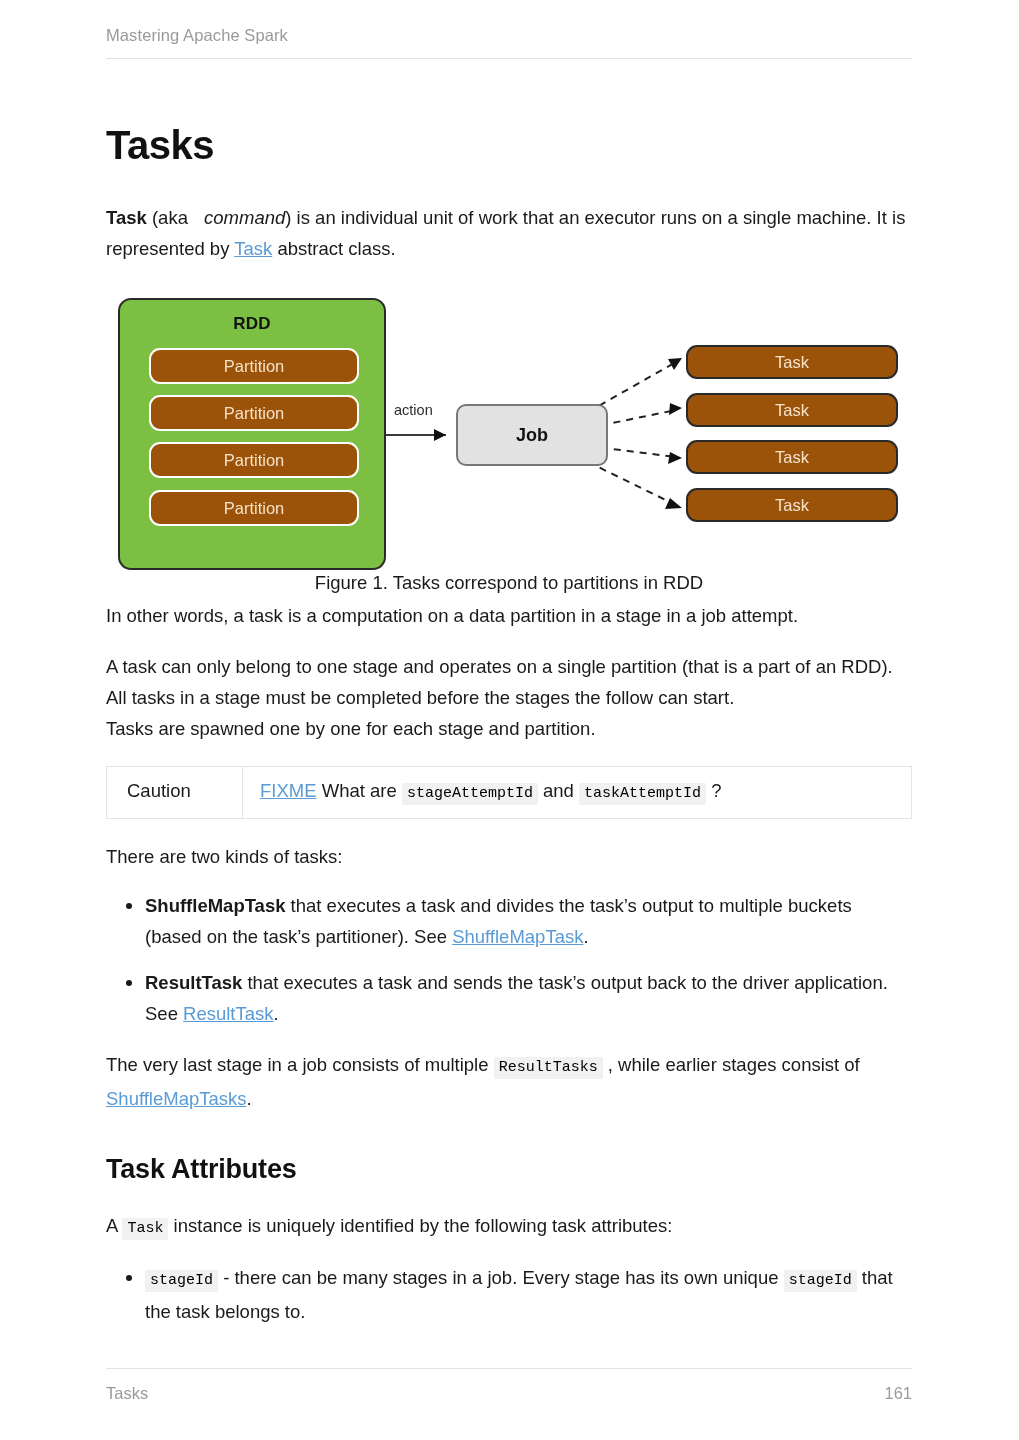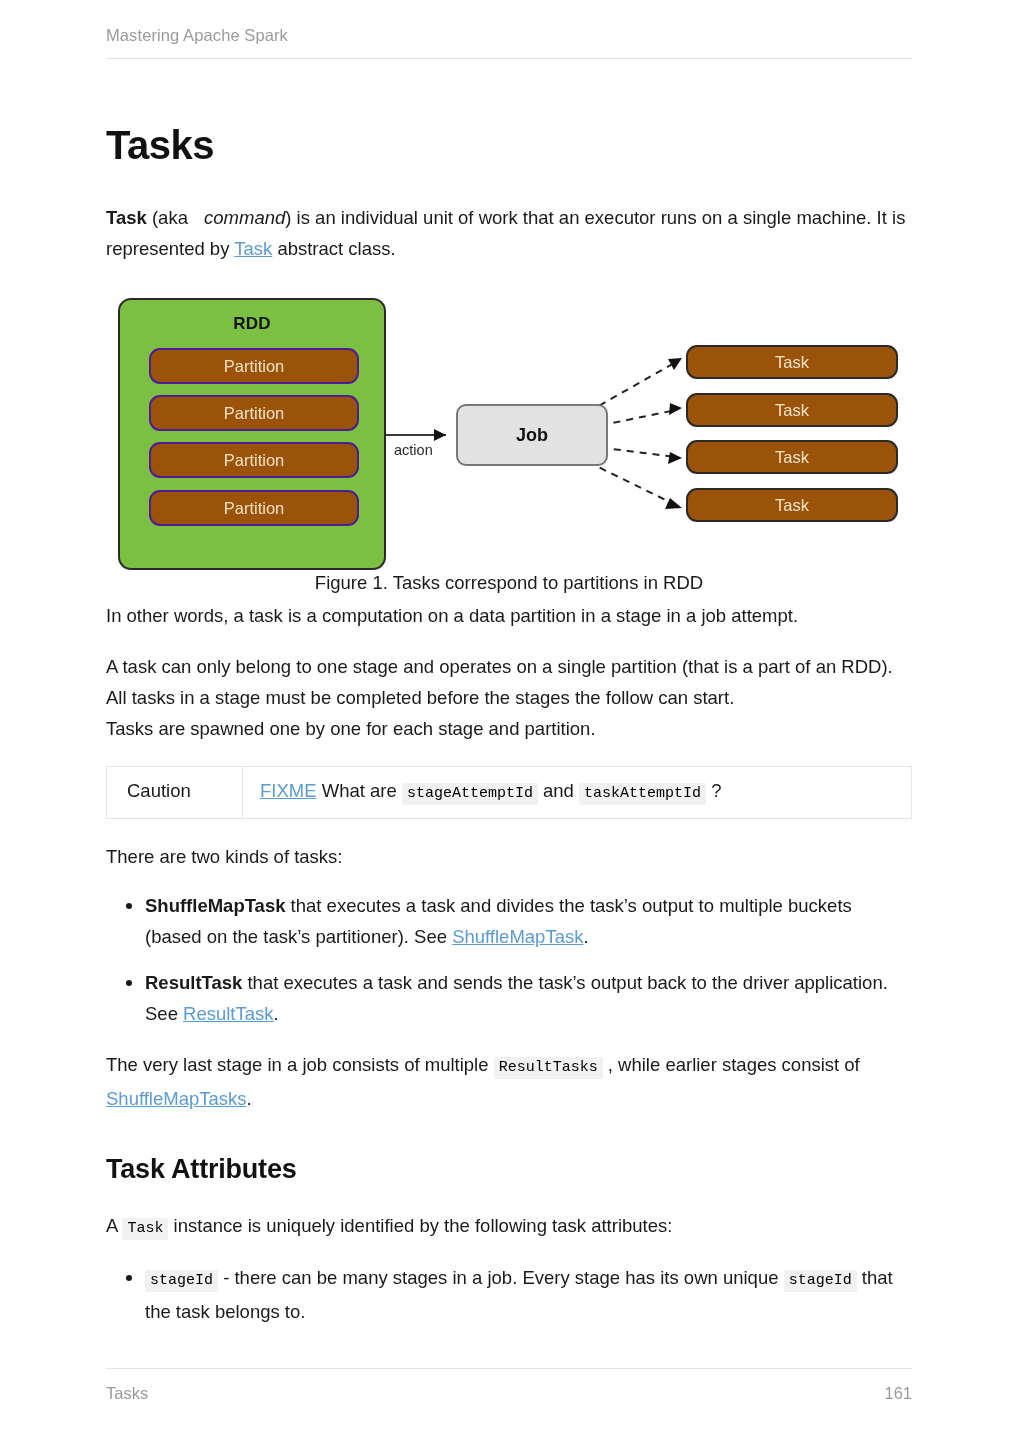--- a/index.html
+++ b/index.html
@@ -200,21 +200,21 @@
     font-weight: bold;
     color: #141414;
     letter-spacing: 0.2px;
   }
   .partition {
     position: absolute;
     left: 29px;
     width: 210px;
     height: 36px;
     background: #9b530a;
-    border: 2px solid #4c1d95;
+    border: 2px solid #ffffff;
     border-radius: 11px;
     box-sizing: border-box;
     color: #f6e2c8;
     font-size: 16.5px;
     display: flex;
     align-items: center;
     justify-content: center;
   }
   .p0 { top: 48px; }
   .p1 { top: 95px; }
@@ -237,21 +237,20 @@
     font-size: 18px;
     font-weight: bold;
     color: #111;
   }
   .action-label {
     position: absolute;
     left: 288px;
     top: 112px;
     font-size: 14.5px;
     color: #2b2b2b;
-    margin-top: 40px;
   }
 
   .task-box {
     position: absolute;
     left: 580px;
     width: 212px;
     height: 34px;
     background: #9b530a;
     border: 2px solid #2a2a2a;
     border-radius: 11px;

